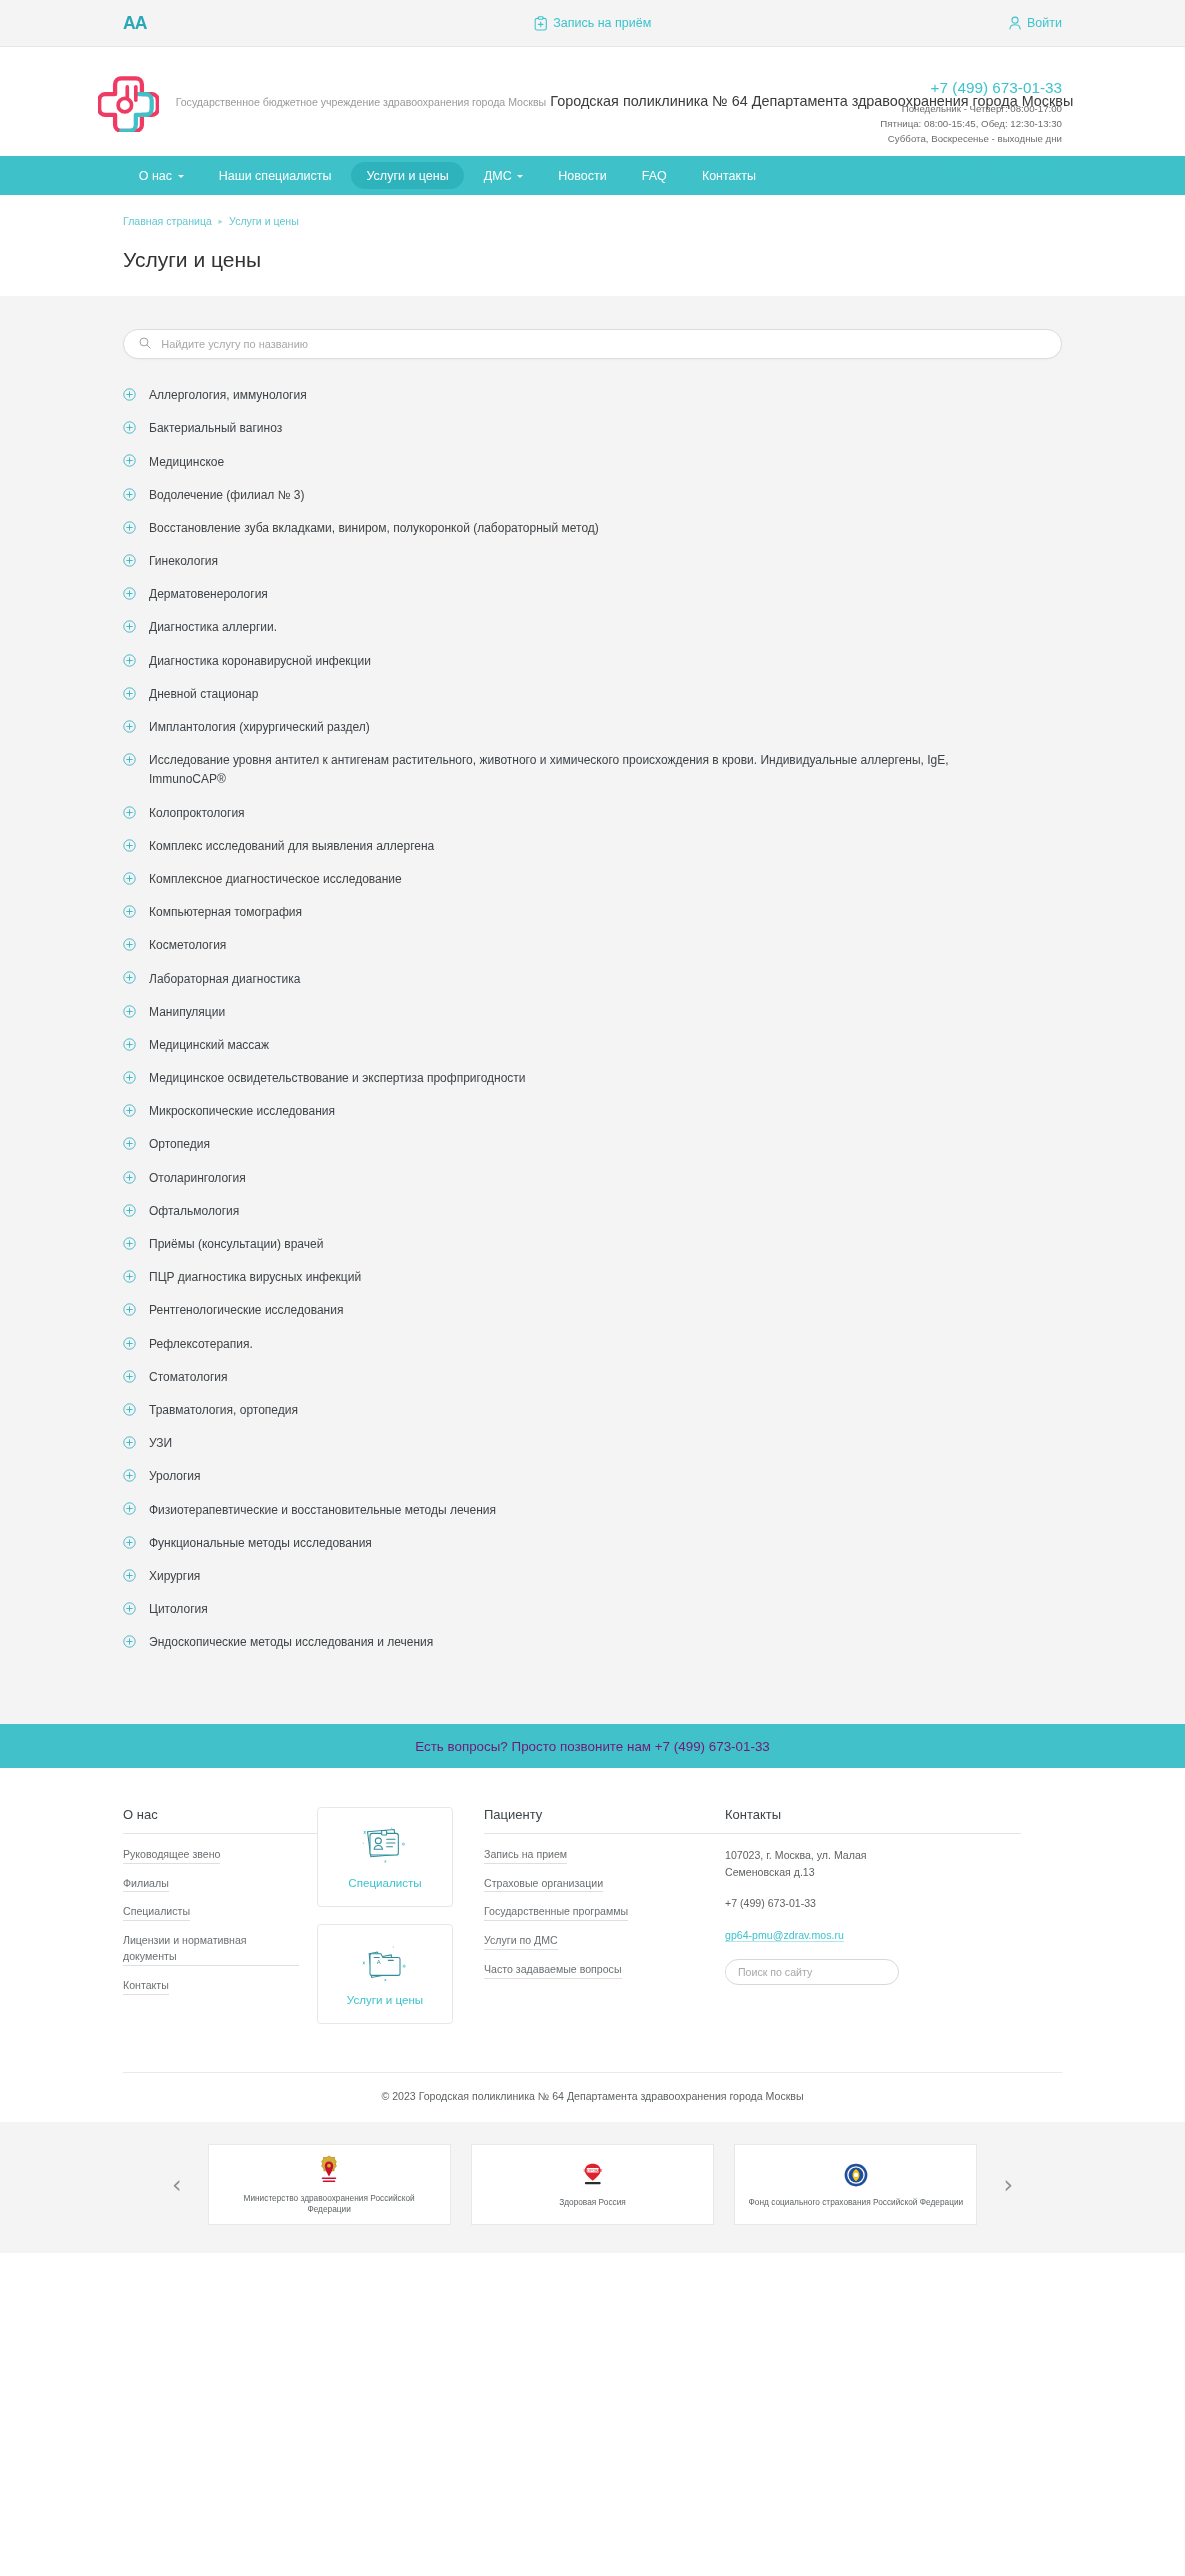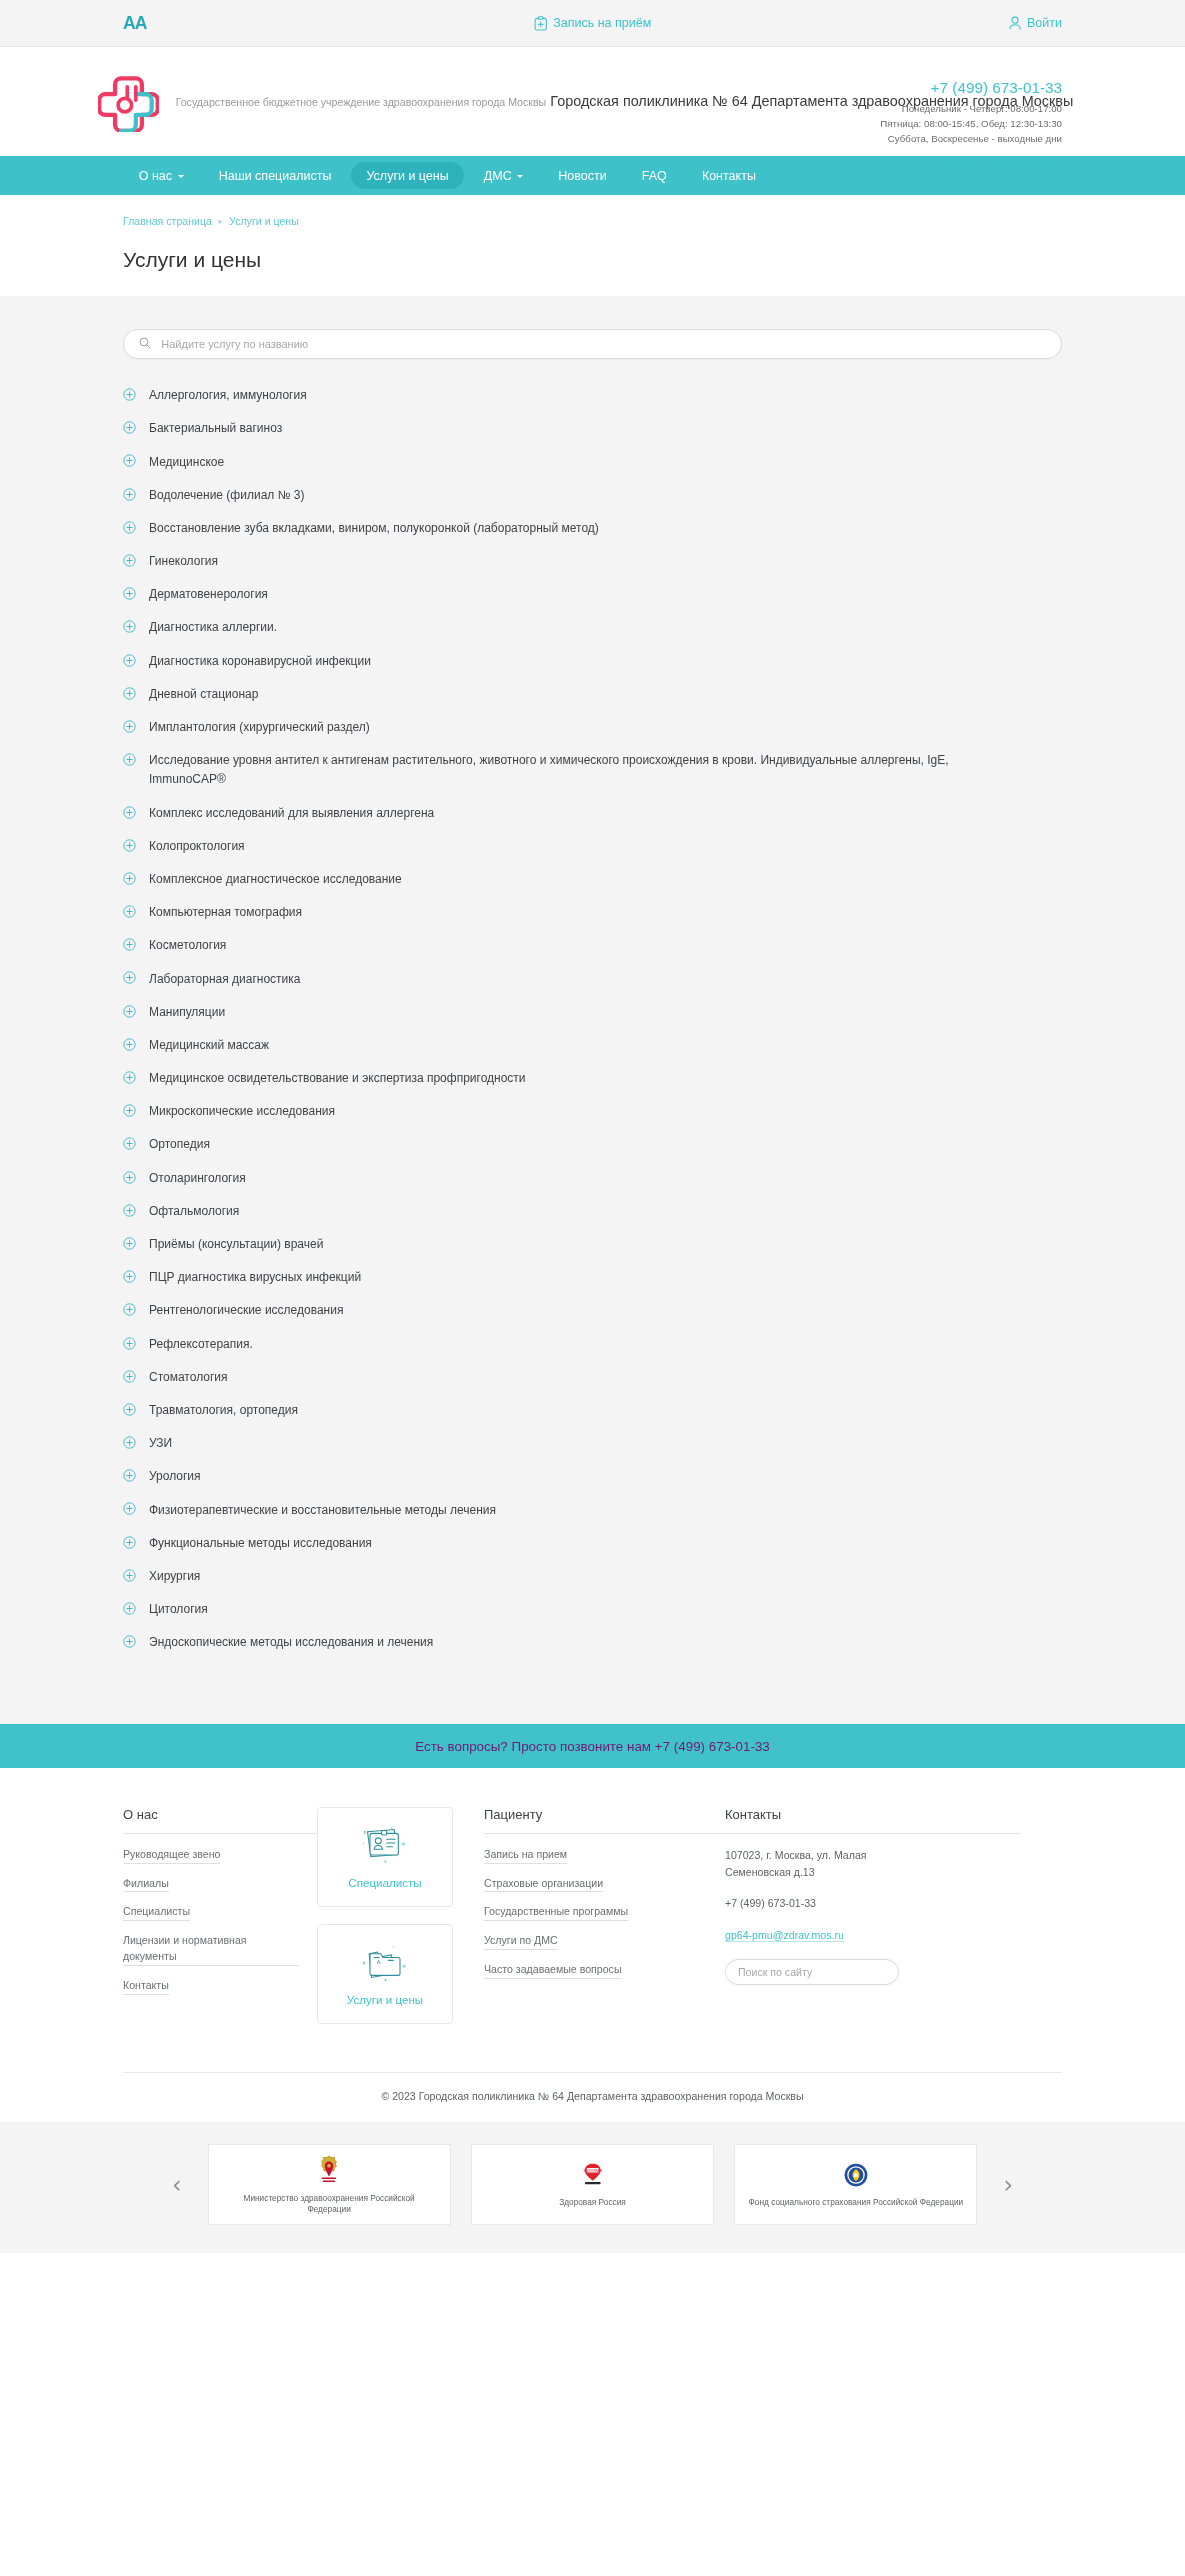--- a/index.html
+++ b/index.html
@@ -540,28 +540,28 @@
             <circle cx="8" cy="8" r="7" stroke="#35b3c4" stroke-width="1.1"></circle>
             <path d="M8 4.6v6.8M4.6 8h6.8" stroke="#35b3c4" stroke-width="1.1" stroke-linecap="round"></path>
           </svg></span>
         <span class="service-label">Исследование уровня антител к антигенам растительного, животного и химического происхождения в крови. Индивидуальные аллергены, IgE, ImmunoCAP®</span>
       </div>
       <div class="service-item">
         <span class="plus-icon"><svg width="13" height="13" viewBox="0 0 16 16" fill="none">
             <circle cx="8" cy="8" r="7" stroke="#35b3c4" stroke-width="1.1"></circle>
             <path d="M8 4.6v6.8M4.6 8h6.8" stroke="#35b3c4" stroke-width="1.1" stroke-linecap="round"></path>
           </svg></span>
+        <span class="service-label">Колопроктология</span>
+      </div>
+      <div class="service-item">
+        <span class="plus-icon"><svg width="13" height="13" viewBox="0 0 16 16" fill="none">
+            <circle cx="8" cy="8" r="7" stroke="#35b3c4" stroke-width="1.1"></circle>
+            <path d="M8 4.6v6.8M4.6 8h6.8" stroke="#35b3c4" stroke-width="1.1" stroke-linecap="round"></path>
+          </svg></span>
         <span class="service-label">Комплекс исследований для выявления аллергена</span>
-      </div>
-      <div class="service-item">
-        <span class="plus-icon"><svg width="13" height="13" viewBox="0 0 16 16" fill="none">
-            <circle cx="8" cy="8" r="7" stroke="#35b3c4" stroke-width="1.1"></circle>
-            <path d="M8 4.6v6.8M4.6 8h6.8" stroke="#35b3c4" stroke-width="1.1" stroke-linecap="round"></path>
-          </svg></span>
-        <span class="service-label">Колопроктология</span>
       </div>
       <div class="service-item">
         <span class="plus-icon"><svg width="13" height="13" viewBox="0 0 16 16" fill="none">
             <circle cx="8" cy="8" r="7" stroke="#35b3c4" stroke-width="1.1"></circle>
             <path d="M8 4.6v6.8M4.6 8h6.8" stroke="#35b3c4" stroke-width="1.1" stroke-linecap="round"></path>
           </svg></span>
         <span class="service-label">Комплексное диагностическое исследование</span>
       </div>
       <div class="service-item">
         <span class="plus-icon"><svg width="13" height="13" viewBox="0 0 16 16" fill="none">

